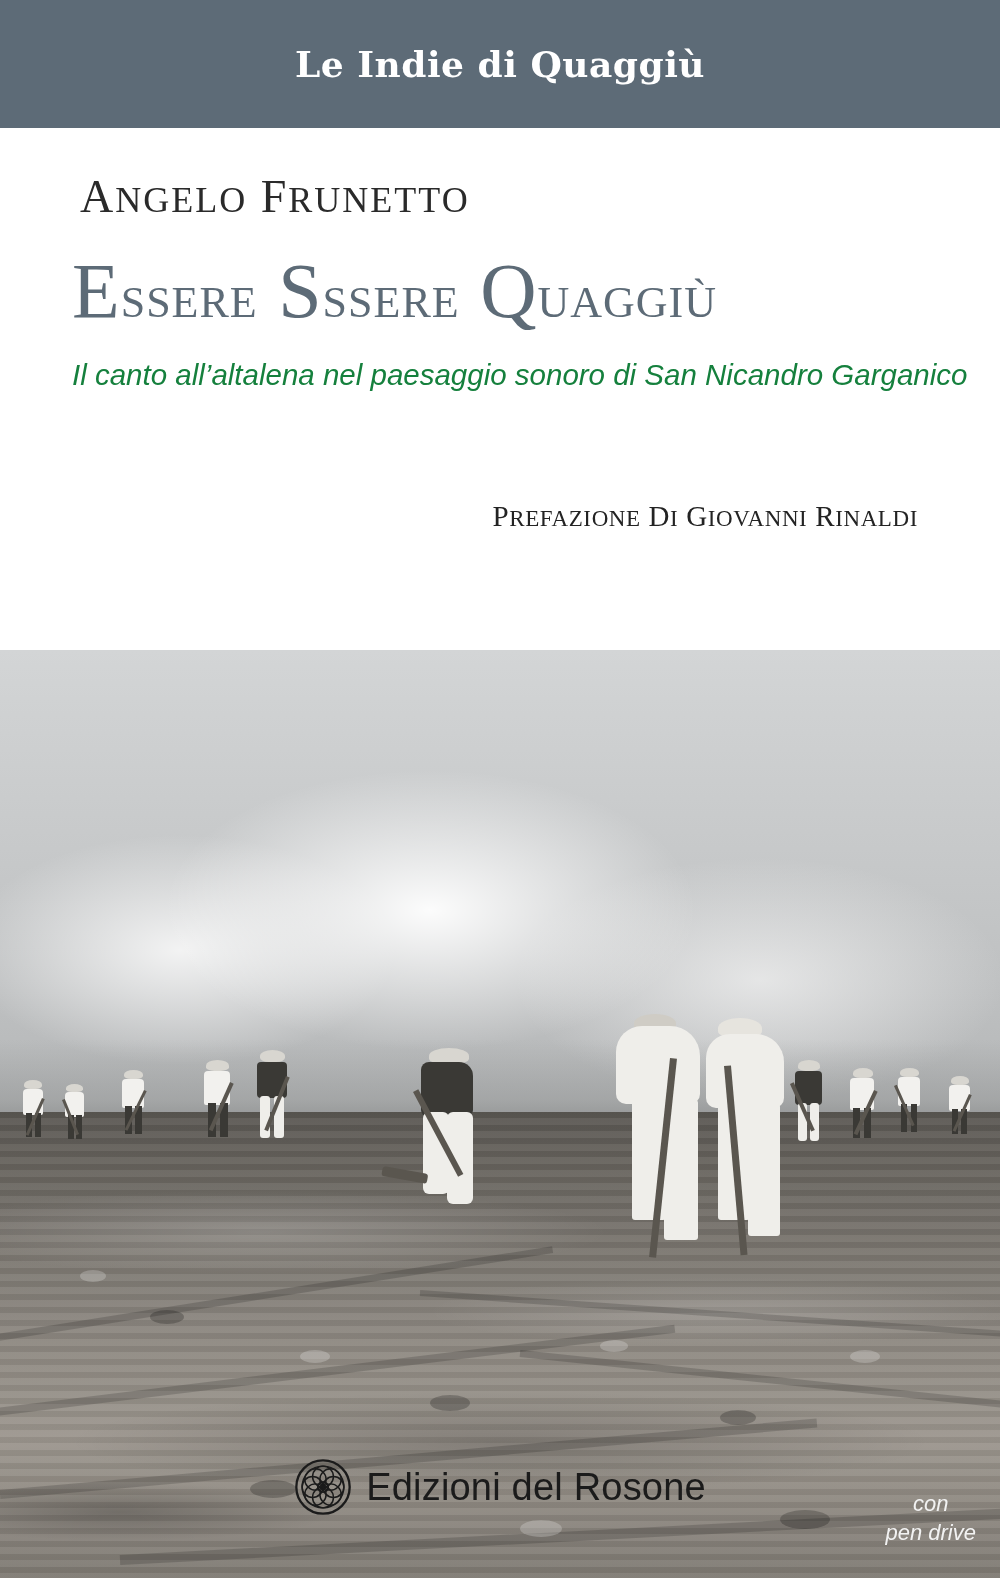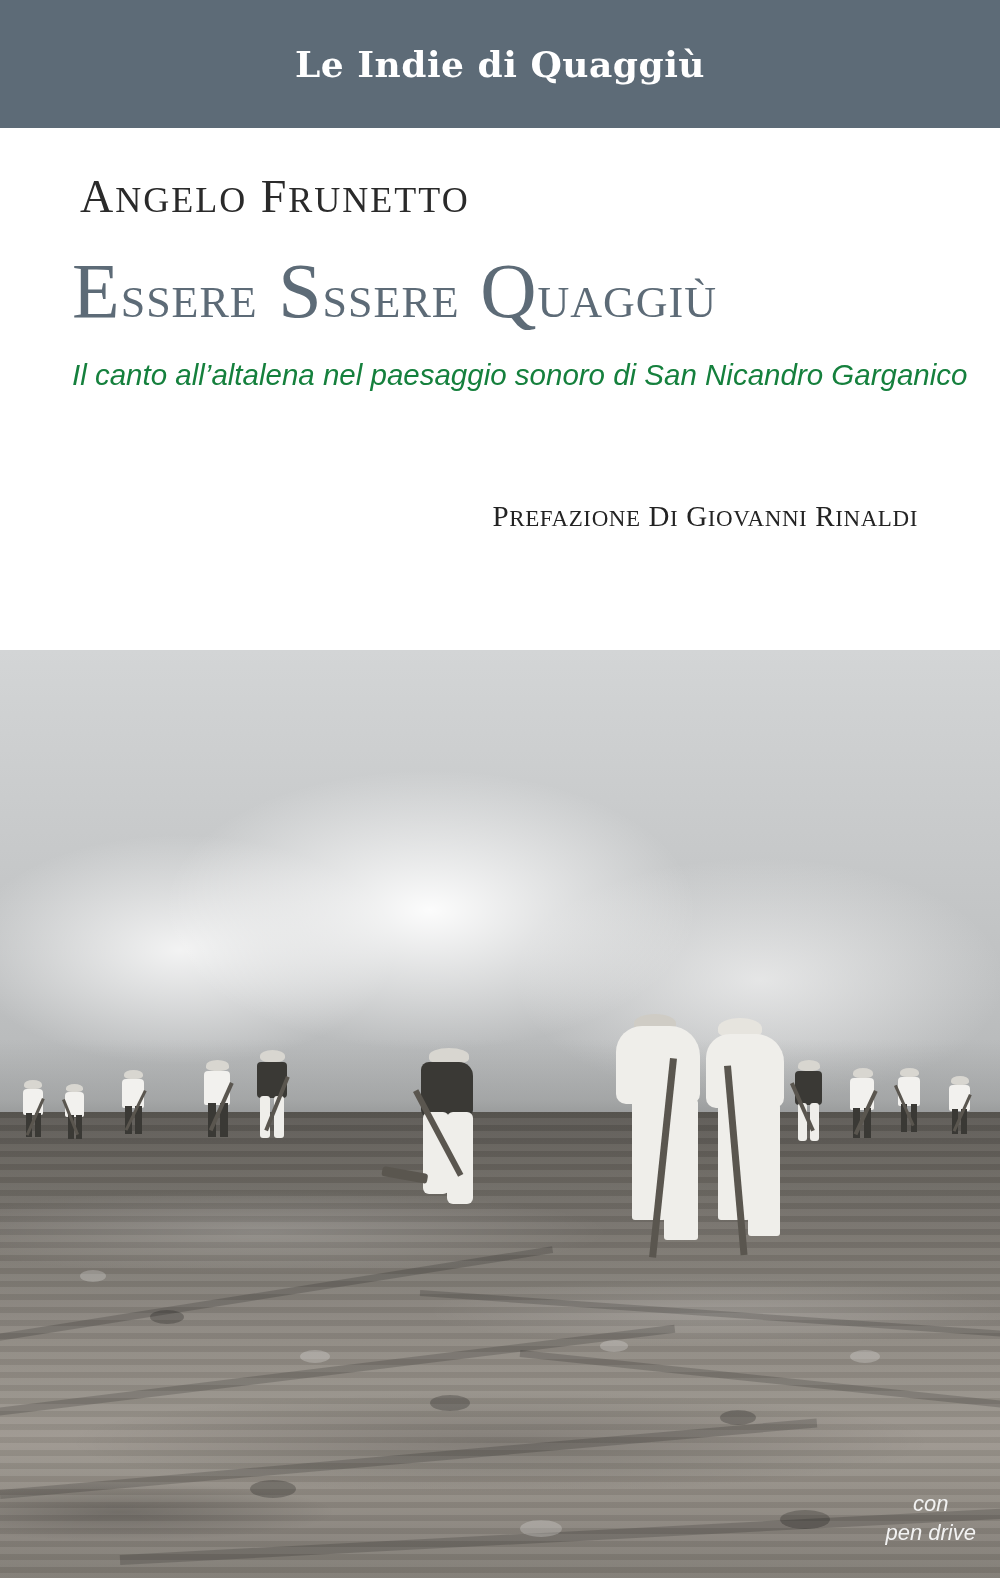--- a/index.html
+++ b/index.html
@@ -356,19 +356,37 @@
       <div class="w-tool" style="left:0px; top:18px; width:3px; height:44px; transform: rotate(-24deg);"></div>
     </div>
     <div class="worker" style="left:946px; bottom:442px; width:28px; height:60px;">
       <div class="w-hat" style="left:5px; top:0; width:18px; height:9px;"></div>
       <div class="w-torso" style="left:3px; top:9px; width:21px; height:26px;"></div>
       <div class="w-dark" style="left:6px; top:33px; width:6px; height:25px;"></div>
       <div class="w-dark" style="left:15px; top:33px; width:6px; height:25px;"></div>
       <div class="w-tool" style="left:23px; top:18px; width:3px; height:40px; transform: rotate(24deg);"></div>
     </div>
 
+    <div class="publisher">
+      <svg class="rosette" viewBox="0 0 100 100" aria-hidden="true">
+        <circle cx="50" cy="50" r="46" fill="none" stroke="#1b1b1b" stroke-width="4"></circle>
+        <circle cx="50" cy="50" r="36" fill="none" stroke="#1b1b1b" stroke-width="2.5"></circle>
+        <circle cx="50" cy="50" r="9" fill="none" stroke="#1b1b1b" stroke-width="3"></circle>
+        <g stroke="#1b1b1b" stroke-width="2.5" fill="none">
+          <path d="M50 14 A18 18 0 0 1 50 50 A18 18 0 0 1 50 14"></path>
+          <path d="M50 86 A18 18 0 0 1 50 50 A18 18 0 0 1 50 86"></path>
+          <path d="M14 50 A18 18 0 0 0 50 50 A18 18 0 0 0 14 50"></path>
+          <path d="M86 50 A18 18 0 0 0 50 50 A18 18 0 0 0 86 50"></path>
+          <path d="M24 24 A18 18 0 0 1 50 50 A18 18 0 0 1 24 24"></path>
+          <path d="M76 76 A18 18 0 0 1 50 50 A18 18 0 0 1 76 76"></path>
+          <path d="M76 24 A18 18 0 0 1 50 50 A18 18 0 0 1 76 24"></path>
+          <path d="M24 76 A18 18 0 0 1 50 50 A18 18 0 0 1 24 76"></path>
+        </g>
+      </svg>
+      <div class="publisher-name">Edizioni del Rosone</div>
+    </div>
 
     <div class="pen-note">
       <div>con</div>
       <div>pen drive</div>
     </div>
   </div>
 </div>
 
 </body></html>

